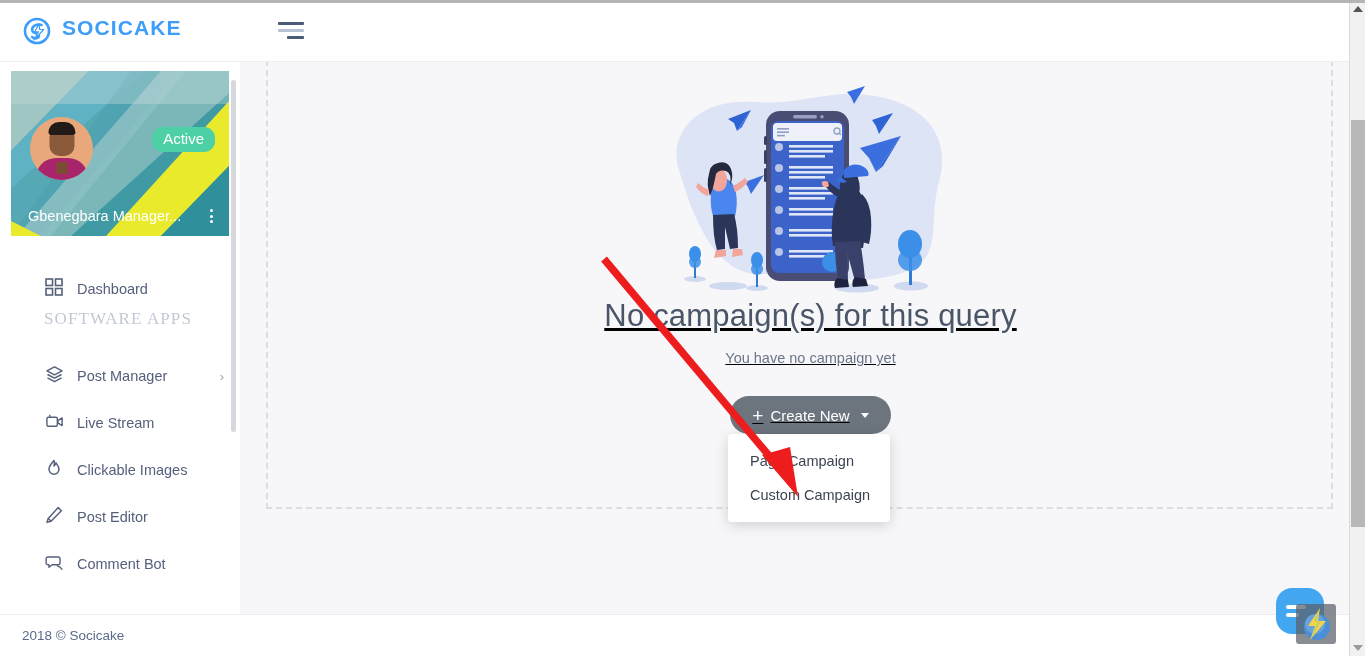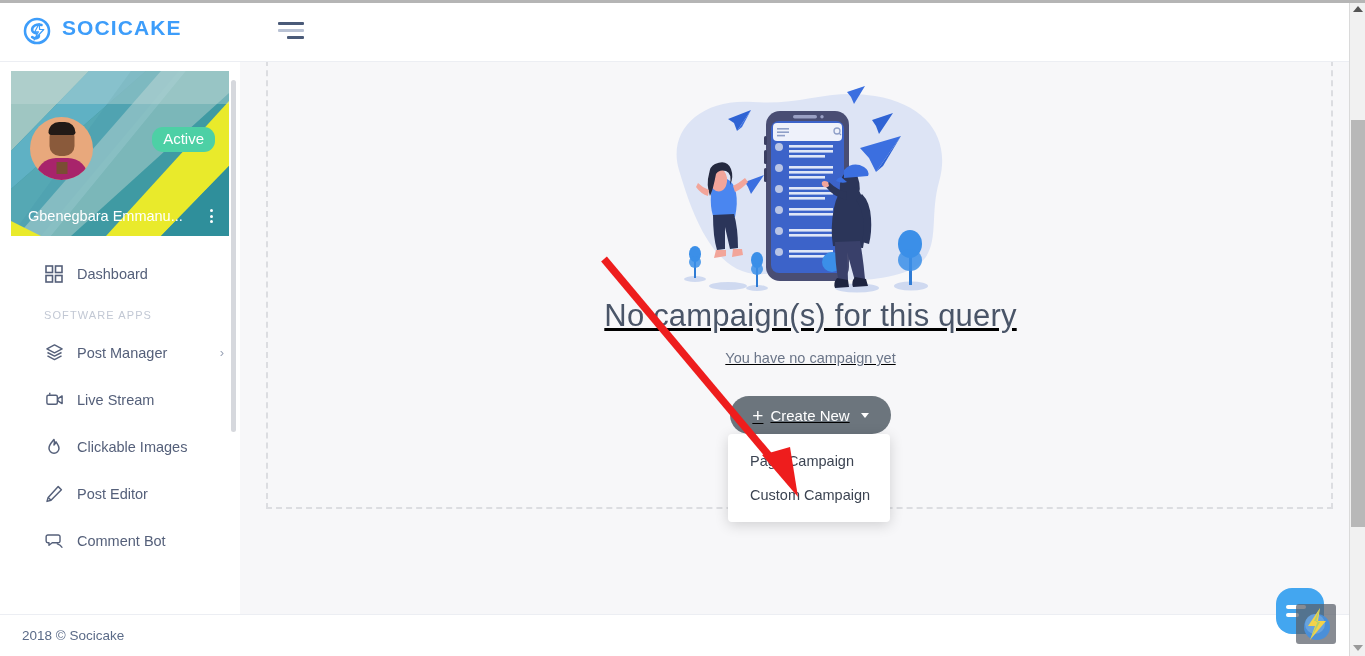--- a/index.html
+++ b/index.html
@@ -78,29 +78,29 @@
   .pc-name {
     position:absolute; left:17px; bottom:12px; color:#ffffff; font-size:14.5px;
     z-index:3; max-width:160px; white-space:nowrap; overflow:hidden; text-overflow:ellipsis;
   }
   .pc-kebab { position:absolute; right:16px; bottom:13px; z-index:3; display:flex;
     flex-direction:column; gap:2.5px; cursor:pointer; }
   .pc-kebab b { width:3px; height:3px; border-radius:50%; background:#ffffff; display:block; }
 
   .nav { padding-top:14px; }
   .nav-item {
-    display:flex; align-items:center; height:47px; padding:0 16px 0 44px;
+    display:flex; align-items:flex-end; height:47px; padding:0 16px 0 44px;
     color:#55607a; font-size:14.5px; cursor:pointer; position:relative;
   }
   .nav-item .ic { width:20px; height:20px; margin-right:13px; flex:0 0 20px;
      display:flex; align-items:center; justify-content:center; }
   .nav-chev { margin-left:auto; color:#9aa3b6; font-size:13px; }
   .nav-section {
-    padding:12px 0 8px 44px; font-size:11px; letter-spacing:1.1px;
-    color:#c2c8d4; text-transform:uppercase;
+    padding:12px 0 8px 44px; font-size:17px; letter-spacing:1.1px;
+    color:#c2c8d4; text-transform:uppercase;font-family:Liberation Serif, serif;
   }
   .sb-scroll {
     position:absolute; right:4px; top:18px; width:5px; height:352px;
     background:#d6d8dd; border-radius:3px; z-index:35;
   }
 
   .footer {
     position:absolute; left:0; bottom:0; width:1349px; height:42px;
     background:#ffffff; border-top:1px solid #eceef3;
     display:flex; align-items:center; padding-left:22px;
@@ -226,21 +226,21 @@
         <polygon points="0,150 30,165 0,165" fill="#e9ea2b"></polygon>
         <rect x="0" y="0" width="218" height="33" fill="#c9dcd9" opacity="0.38"></rect>
       </svg>
       <div class="pc-avatar">
         <div class="shirt"></div>
         <div class="neck"></div>
         <div class="skin"></div>
         <div class="hair"></div>
       </div>
       <div class="badge-active">Active</div>
-      <div class="pc-name">Gbenegbara Emmanu...</div>
+      <div class="pc-name">Gbenegbara Manager...</div>
       <div class="pc-kebab">
           <b></b>
           <b></b>
           <b></b>
         </div>
     </div>
 
     <div class="nav">
 
       <div class="nav-item">

